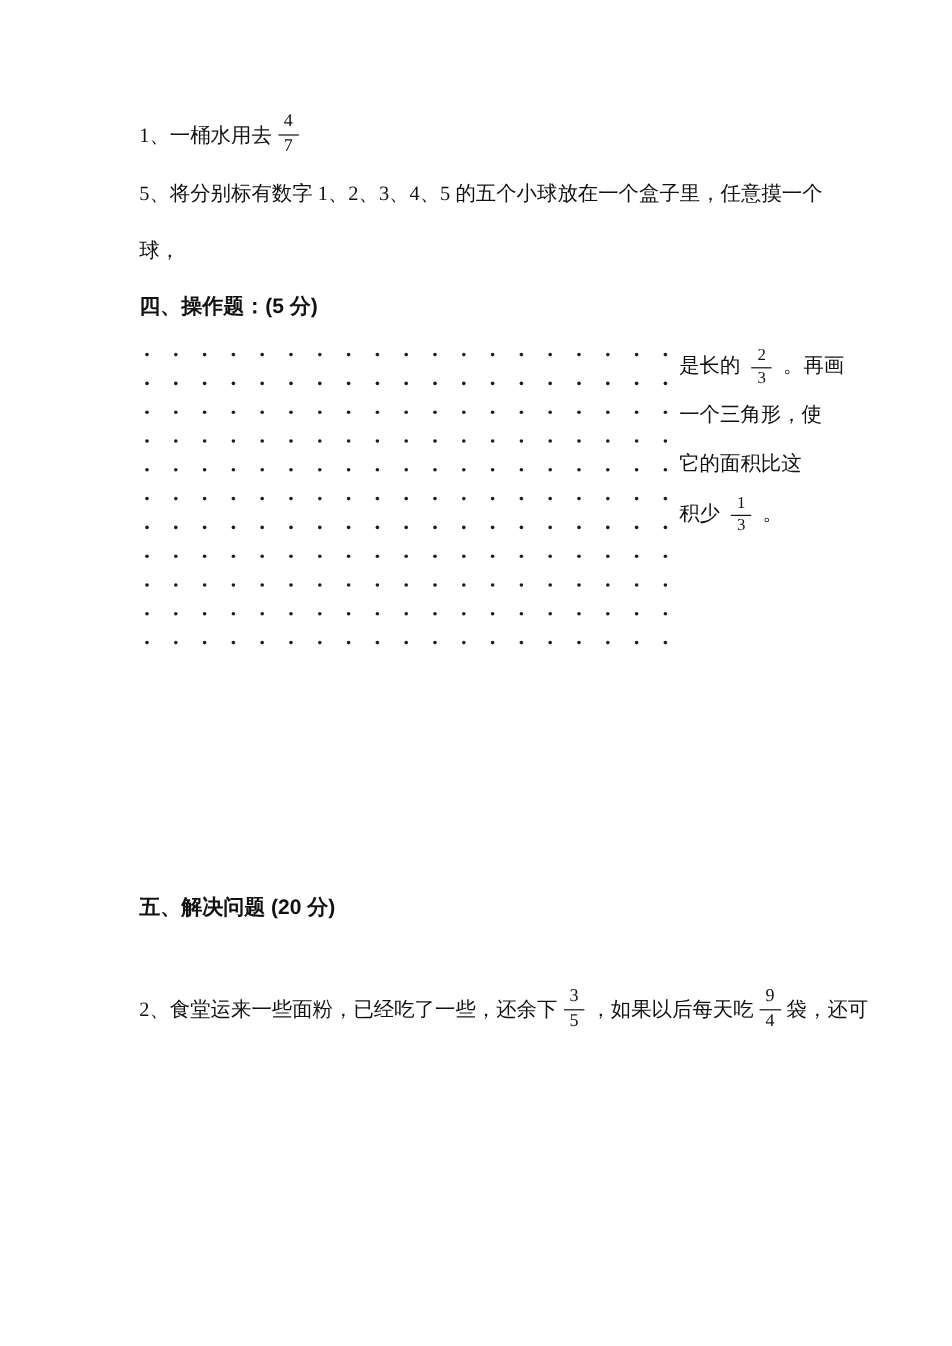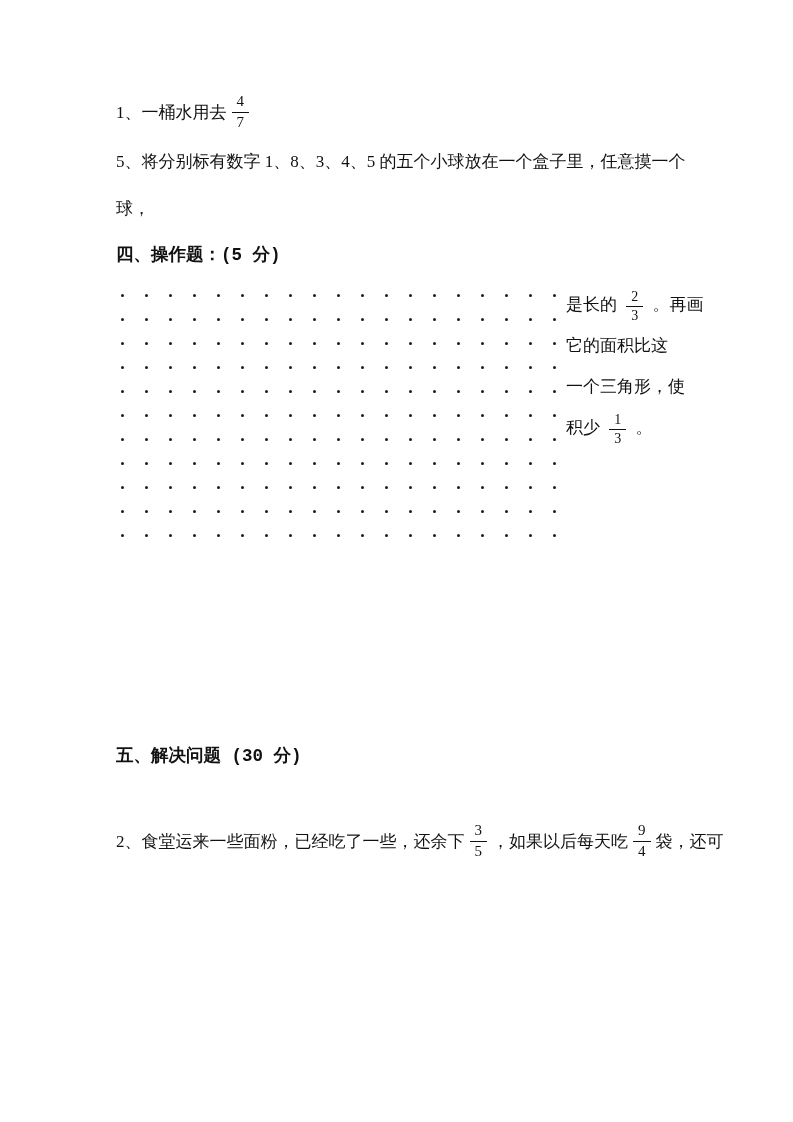--- a/index.html
+++ b/index.html
@@ -16,21 +16,21 @@
   .para { line-height:47px; }
 
   .frac {
     display:inline-flex; flex-direction:column; align-items:center;
     vertical-align:middle; margin:0 5px; font-size:15px; line-height:1.15;
   }
   .frac .num { padding:0 5px 1px 5px; border-bottom:1.2px solid #111; }
   .frac .den { padding-top:1px; }
 
   .heading {
-    font-family:Liberation Mono, monospace;
+    font-family:Liberation Sans, sans-serif;
     font-weight:bold; font-size:17.5px; line-height:30px;
   }
   .h4 { margin-top:8px; }
   .h5 { margin-top:204px; }
 
   .intro { margin-top:16px; line-height:30px; text-indent:36px; }
 
   .op-area { display:flex; margin-top:24px; }
   .dot-grid { position:relative; flex:0 0 auto; margin-left:5px; }
   .dot {
@@ -52,21 +52,21 @@
 
   <div class="q4">
     <span>1、一桶水用去</span>
     <span class="frac">
       <span class="num">4</span>
       <span class="den">7</span>
     </span>
   </div>
 
   <div class="para">
-    <div>5、将分别标有数字 1、8、3、4、5 的五个小球放在一个盒子里，任意摸一个球，</div>
+    <div>5、将分别标有数字 1、2、3、4、5 的五个小球放在一个盒子里，任意摸一个球，</div>
   </div>
 
   <div class="heading h4">四、操作题：(5 分)</div>
 
 
   <div class="op-area">
     <div class="dot-grid" style="width: 435px; height: 243px;">
         <div class="dot" style="left: 0px; top: 0px;"></div>
         <div class="dot" style="left: 24px; top: 0px;"></div>
         <div class="dot" style="left: 48px; top: 0px;"></div>
@@ -279,34 +279,34 @@
       </div>
     <div class="side-col">
       <div class="side-line">
         <span>是长的</span>
         <span class="frac">
           <span class="num">2</span>
           <span class="den">3</span>
         </span>
         <span>。再画</span>
       </div>
+      <div class="side-line">一个三角形，使</div>
       <div class="side-line">它的面积比这</div>
-      <div class="side-line">一个三角形，使</div>
       <div class="side-line">
         <span>积少</span>
         <span class="frac">
           <span class="num">1</span>
           <span class="den">3</span>
         </span>
         <span>。</span>
       </div>
     </div>
   </div>
 
-  <div class="heading h5">五、解决问题 (30 分)</div>
+  <div class="heading h5">五、解决问题 (20 分)</div>
 
 
   <div class="para p2">
     <div class="wrap-line">
       <span>2、食堂运来一些面粉，已经吃了一些，还余下</span>
       <span class="frac">
         <span class="num">3</span>
         <span class="den">5</span>
       </span>
       <span>，如果以后每天吃</span>

